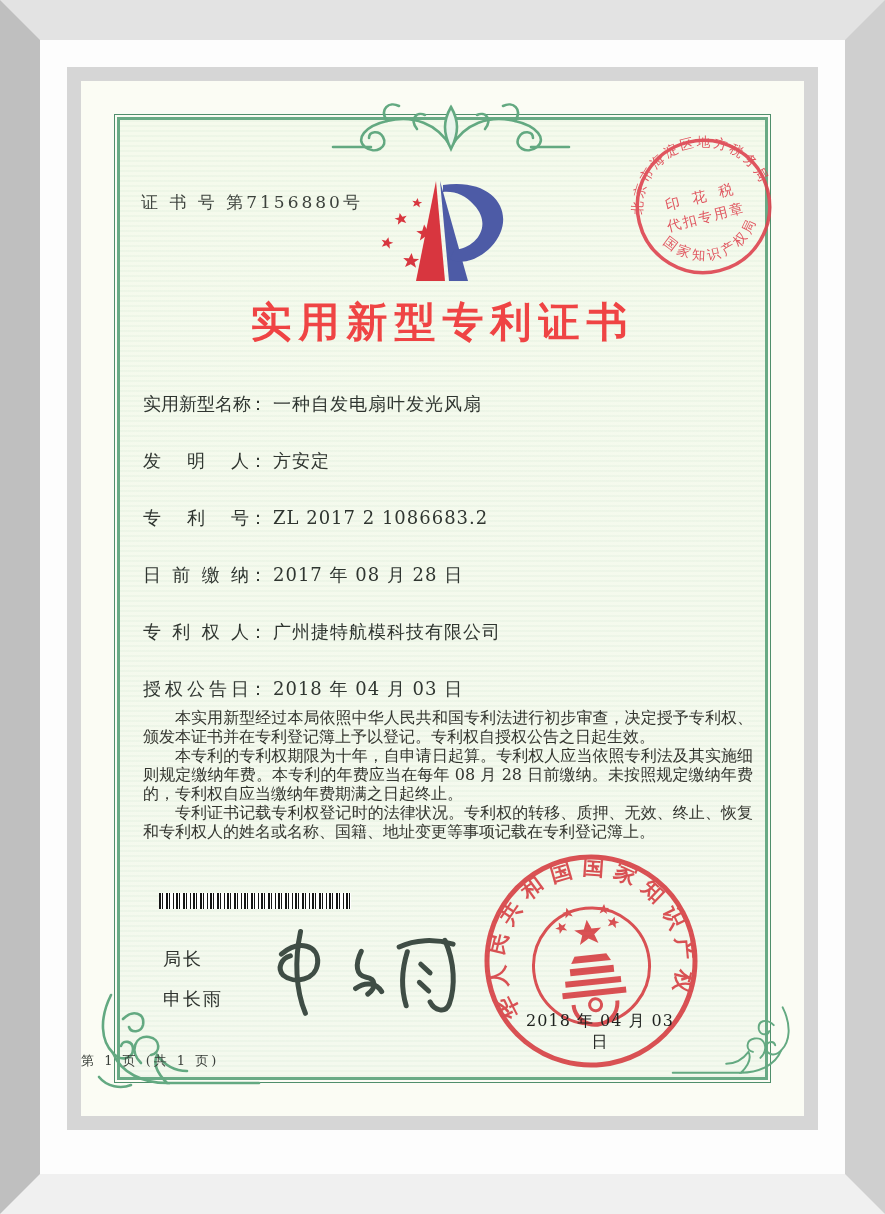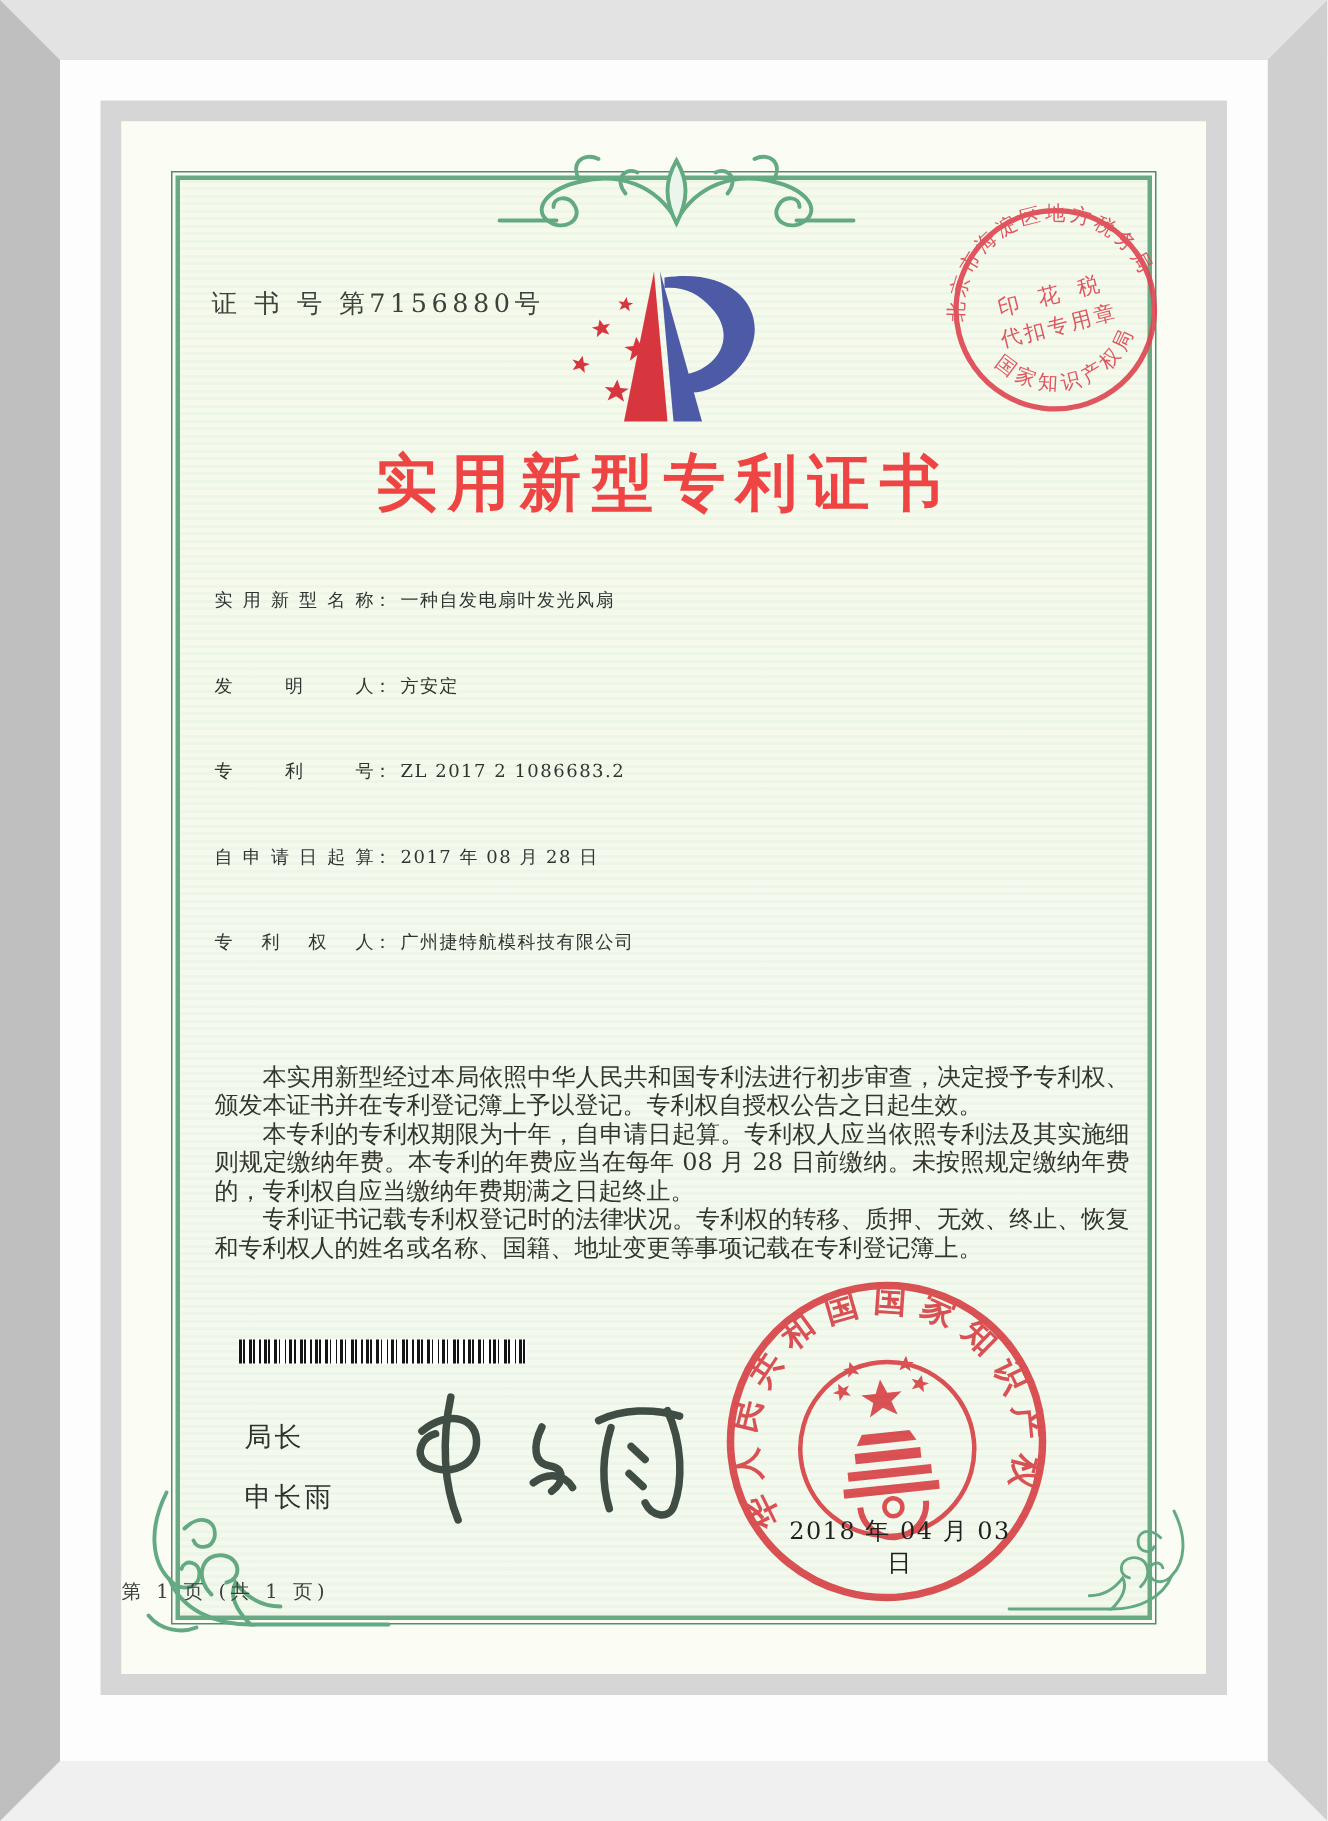--- a/index.html
+++ b/index.html
@@ -28,21 +28,21 @@
 
   .cert-no { position:absolute; left:60px; top:110px; font-size:17px; letter-spacing:3px; color:#3c413c; }
 
   .logo { position:absolute; left:286px; top:96px; }
   .tax-stamp { position:absolute; left:545px; top:48px; transform:rotate(-14deg); opacity:.9; }
 
   .title { position:absolute; left:0; top:214px; width:100%; text-align:center;
     font-size:41px; font-weight:bold; letter-spacing:7px; color:#ef4444; }
 
   .fields { position:absolute; left:62px; top:311px; width:610px; }
-  .field-row { height:22px; margin-bottom:35px; font-size:12px; color:#2f3530; white-space:nowrap; }
+  .field-row { height:22px; margin-bottom:35px; font-size:18px; color:#2f3530; white-space:nowrap; }
   .flabel { display:inline-block; width:106px; text-align:justify; text-align-last:justify; vertical-align:top; }
   .fcolon { display:inline-block; }
   .fvalue { display:inline-block; margin-left:6px; letter-spacing:1px; }
 
   .body-text { position:absolute; left:62px; top:627px; width:610px;
     font-size:16px; line-height:19px; color:#33352f; text-align:justify; }
   .body-text p { text-indent:2em; }
 
   .barcode { position:absolute; left:78px; top:812px; width:192px; height:16px;
     background: repeating-linear-gradient(90deg,
@@ -141,22 +141,23 @@
       <text class="stamp-text" x="75" y="70" text-anchor="middle" font-size="14" letter-spacing="4">印 花 税</text>
       <text class="stamp-text" x="75" y="90" text-anchor="middle" font-size="13.5" letter-spacing="2">代扣专用章</text>
     </svg>
 
     <div class="title">实用新型专利证书</div>
 
     <div class="fields">
         <div class="field-row"><span class="flabel">实用新型名称</span><span class="fcolon">：</span><span class="fvalue">一种自发电扇叶发光风扇</span></div>
         <div class="field-row"><span class="flabel">发明人</span><span class="fcolon">：</span><span class="fvalue">方安定</span></div>
         <div class="field-row"><span class="flabel">专利号</span><span class="fcolon">：</span><span class="fvalue">ZL 2017 2 1086683.2</span></div>
-        <div class="field-row"><span class="flabel">自申请日起算</span><span class="fcolon">：</span><span class="fvalue">2017 年 08 月 28 日</span></div>
+        <div class="field-row"><span class="flabel">日前缴纳</span><span class="fcolon">：</span><span class="fvalue">2017 年 08 月 28 日</span></div>
         <div class="field-row"><span class="flabel">专利权人</span><span class="fcolon">：</span><span class="fvalue">广州捷特航模科技有限公司</span></div>
+        <div class="field-row"><span class="flabel">授权公告日</span><span class="fcolon">：</span><span class="fvalue">2018 年 04 月 03 日</span></div>
       </div>
 
     <div class="body-text">
         <p>本实用新型经过本局依照中华人民共和国专利法进行初步审查，决定授予专利权、颁发本证书并在专利登记簿上予以登记。专利权自授权公告之日起生效。</p>
         <p>本专利的专利权期限为十年，自申请日起算。专利权人应当依照专利法及其实施细则规定缴纳年费。本专利的年费应当在每年 08 月 28 日前缴纳。未按照规定缴纳年费的，专利权自应当缴纳年费期满之日起终止。</p>
         <p>专利证书记载专利权登记时的法律状况。专利权的转移、质押、无效、终止、恢复和专利权人的姓名或名称、国籍、地址变更等事项记载在专利登记簿上。</p>
       </div>
 
     <div class="barcode"></div>
 

